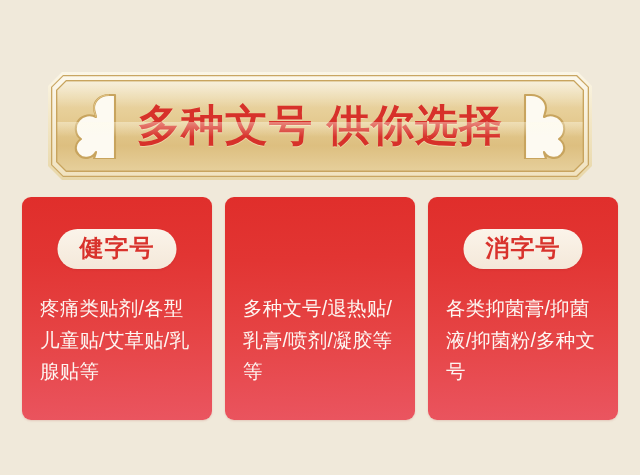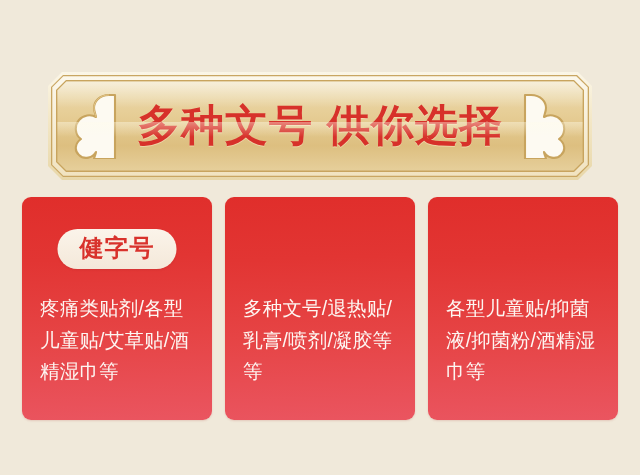--- a/index.html
+++ b/index.html
@@ -124,25 +124,28 @@
       </div>
     </div>
   </div>
 
   <div class="cards">
 
     <div class="card">
       <div class="badge">
         <div class="badge-text">健字号</div>
       </div>
-      <div class="card-body">疼痛类贴剂/各型儿童贴/艾草贴/酒精湿巾等</div>
+      <div class="card-body">疼痛类贴剂/各型儿童贴/艾草贴/乳腺贴等</div>
     </div>
 
     <div class="card">
       <div class="card-body">多种文号/退热贴/乳膏/喷剂/凝胶等等</div>
     </div>
 
     <div class="card">
-      <div class="card-body">各型儿童贴/抑菌液/抑菌粉/酒精湿巾等</div>
+      <div class="badge">
+        <div class="badge-text">消字号</div>
+      </div>
+      <div class="card-body">各类抑菌膏/抑菌液/抑菌粉/多种文号</div>
     </div>
 
   </div>
 </div>
 
 </body></html>

